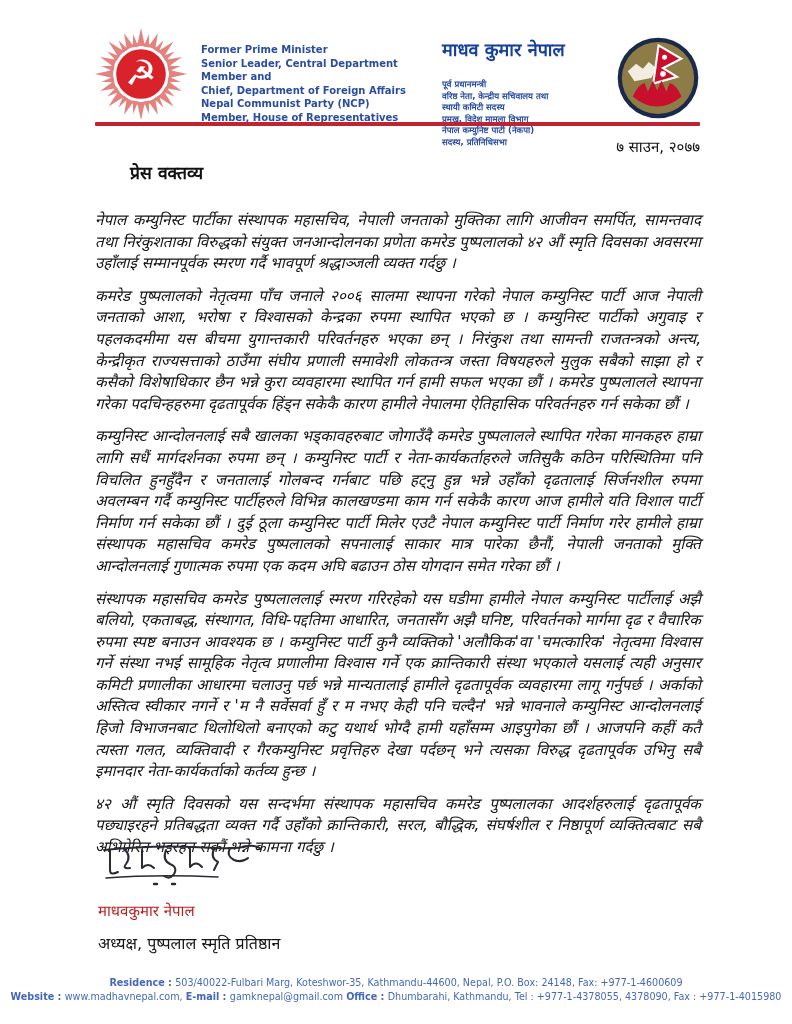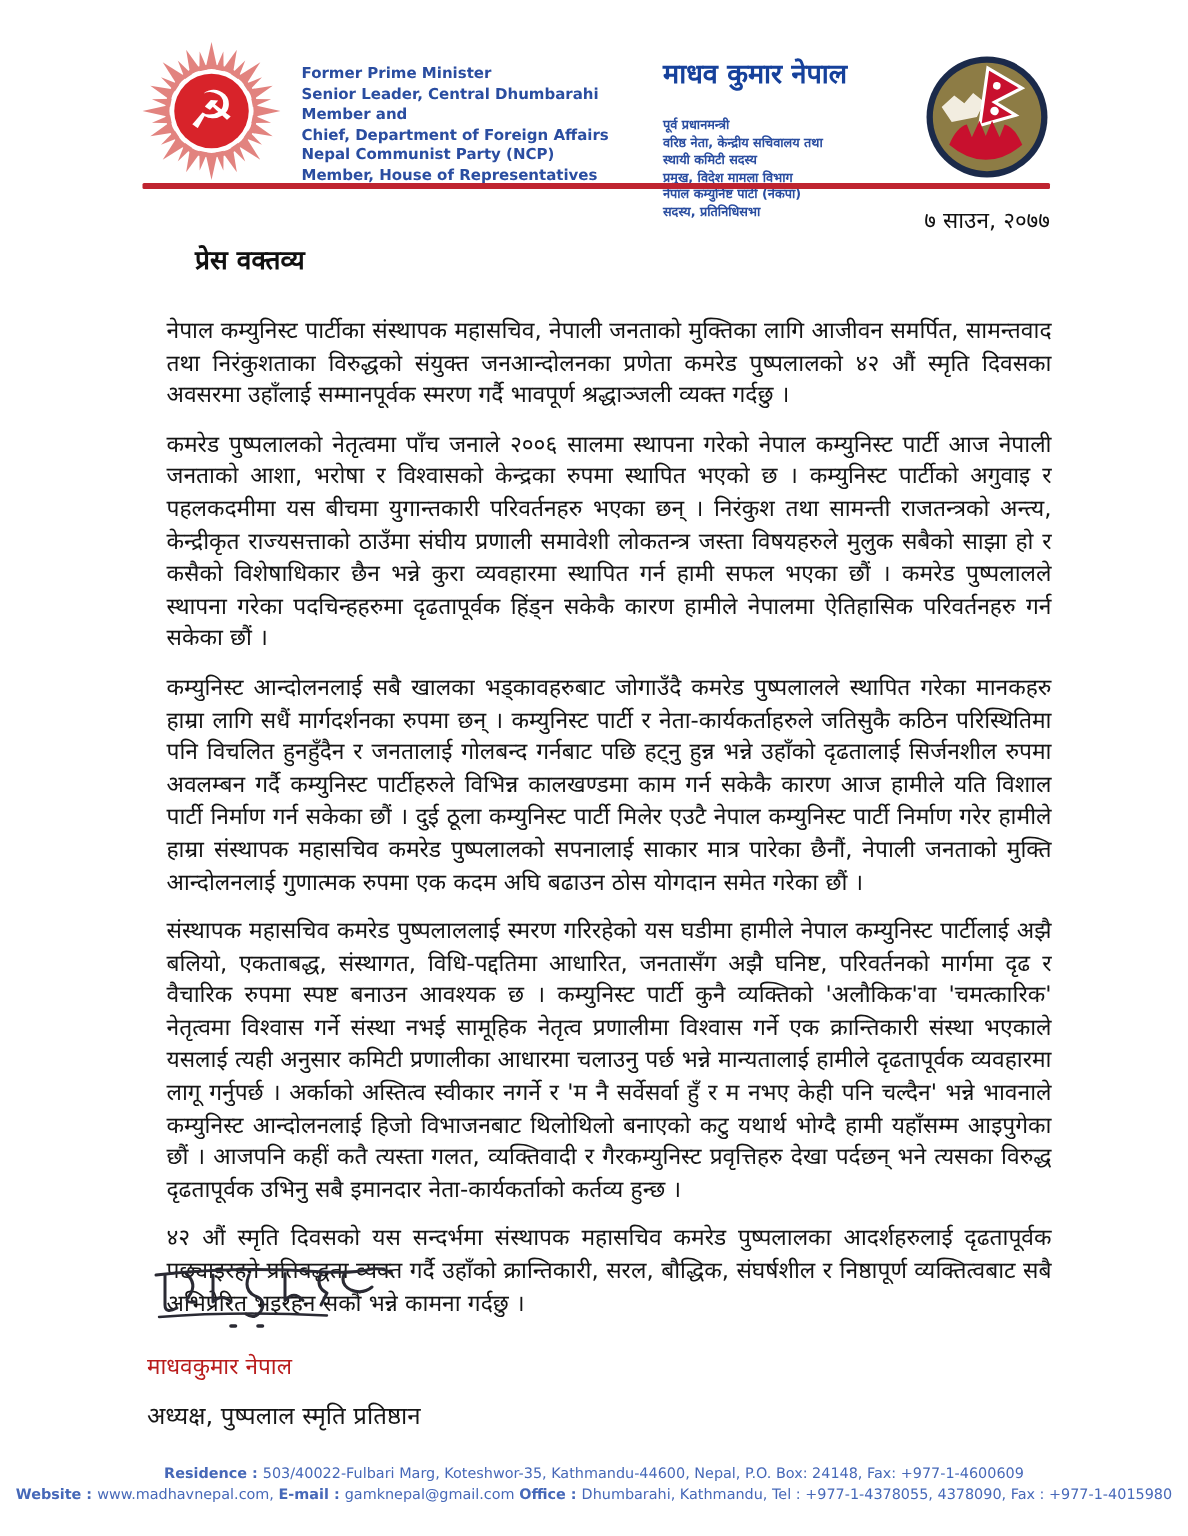--- a/index.html
+++ b/index.html
@@ -22,24 +22,25 @@
   .lh-np .name{color:#16419b;font-size:18px;font-weight:bold;line-height:20px;}
   .lh-np .sub{color:#2a4da0;font-size:8.5px;font-weight:bold;line-height:11.5px;margin-top:19px;}
   .emblem-right{margin-left:auto;width:84px;height:84px;margin-top:8px;flex:0 0 auto;}
   .rule-red{position:absolute;left:95px;top:122px;width:605px;height:4px;background:#bf2430;border-radius:1px;}
   
   .date-line{position:absolute;right:92px;top:136px;font-size:15px;font-weight:normal;color:#111;}
   .doc-title{position:absolute;left:130px;top:160px;font-size:17.5px;font-weight:bold;color:#111;}
   
   .body-text{position:absolute;left:95px;top:210px;width:606px;color:#141414;}
   .body-text p{
-    margin:0 0 11px 16px;
+    margin:0 0 11px 0;
     font-size:15.2px;
     line-height:21.6px;
     text-align:justify;
+    font-style:italic;
   }
   
   .sig-block{position:absolute;left:98px;top:840px;}
   .sig-image{display:block;}
   .sig-name{font-size:15px;color:#b91c1c;margin-top:14px;}
   .sig-role{font-size:16px;color:#161616;margin-top:12px;text-align:right;}
   
   .footer{position:absolute;left:0;top:976px;width:100%;text-align:center;color:#4668b8;font-size:9.6px;line-height:14px;}
   .footer b{font-weight:bold;}
 </style>
@@ -104,21 +105,21 @@
           <circle cx="50" cy="50" r="32" fill="none" stroke="#e2837f" stroke-width="3"></circle>
         </g>
         <circle cx="50" cy="50" r="27" fill="#d8232a"></circle>
         <text x="50" y="62" text-anchor="middle" font-size="38" fill="#ffffff">☭</text>
       </svg>
     </div>
 
     <div class="lh-en">
       <div class="sub">
         <div>Former Prime Minister</div>
-        <div>Senior Leader, Central Dhumbarahi Member and</div>
+        <div>Senior Leader, Central Department Member and</div>
         <div>Chief, Department of Foreign Affairs</div>
         <div>Nepal Communist Party (NCP)</div>
         <div>Member, House of Representatives</div>
       </div>
     </div>
 
     <div class="lh-np">
       <div class="name">माधव कुमार नेपाल</div>
       <div class="sub">
         <div>पूर्व प्रधानमन्त्री</div>

